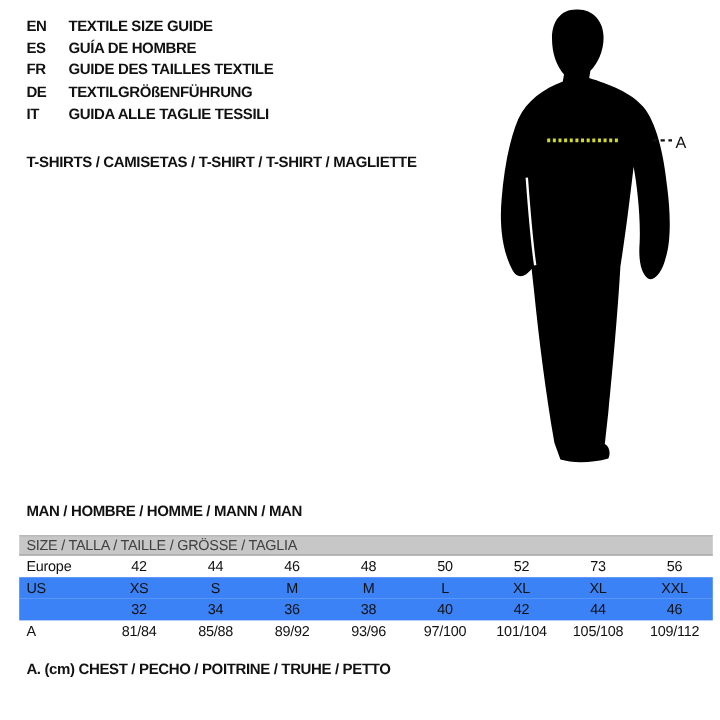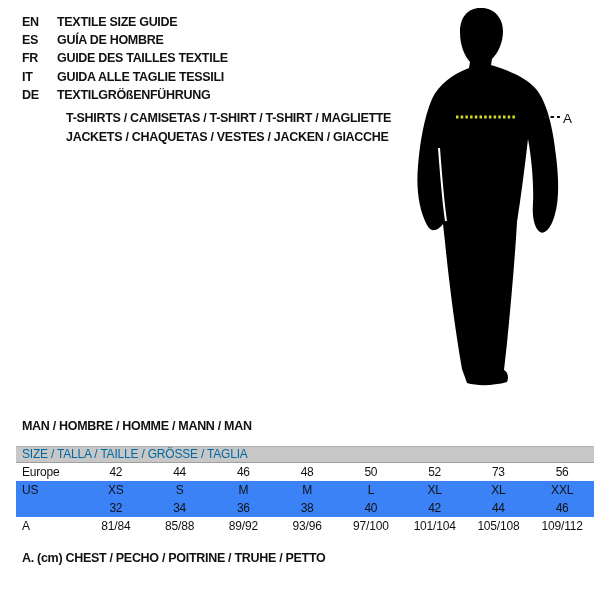--- a/index.html
+++ b/index.html
@@ -5,31 +5,31 @@
   html,body{margin:0;padding:0;background:#fff;}
   .page{
     position:relative;width:600px;height:600px;background:#ffffff;overflow:hidden;
     font-family:"Liberation Sans",sans-serif;color:#111;text-decoration:underline;
   }
   
   .lang-list{position:absolute;left:22px;top:13px;font-weight:bold;font-size:12.5px;letter-spacing:-0.3px;}
   .lang-row{display:flex;line-height:18.2px;}
   .lang-code{width:35px;}
   
-  .categories{position:absolute;left:22px;top:109px;font-weight:bold;font-size:12.5px;line-height:18.5px;letter-spacing:-0.3px;margin-left:44px;}
+  .categories{position:absolute;left:22px;top:126px;font-weight:bold;font-size:12.5px;line-height:18.5px;letter-spacing:-0.3px;}
   
   .figure{position:absolute;left:405px;top:5px;width:190px;height:390px;}
   .figure svg{display:block;width:190px;height:390px;}
   
   .gender{position:absolute;left:22px;top:419px;font-weight:bold;font-size:12.5px;letter-spacing:-0.3px;text-align:right;}
   
   .size-table{position:absolute;left:16px;top:446px;width:578px;font-size:12px;letter-spacing:-0.2px;}
   .table-header{
     background:#c7c7c7;height:15px;line-height:15px;padding-left:6px;
-    border-top:1px solid #b3b3b3;border-bottom:1px solid #9f9f9f;color:#0369a1;
+    border-top:1px solid #b3b3b3;border-bottom:1px solid #9f9f9f;color:#404040;
   }
   .trow{display:flex;height:18px;line-height:18px;}
   .trow.shaded{background:#3b82f6;}
   .tlabel{width:62px;padding-left:6px;}
   .tcell{flex:1;text-align:center;}
   
   .footnote{position:absolute;left:22px;top:551px;font-weight:bold;font-size:12.5px;letter-spacing:-0.3px;}
 </style>
 </head>
 <body>
@@ -46,33 +46,32 @@
       <span class="lang-code">ES</span>
       <span class="lang-title">GUÍA DE HOMBRE</span>
     </div>
 
     <div class="lang-row">
       <span class="lang-code">FR</span>
       <span class="lang-title">GUIDE DES TAILLES TEXTILE</span>
     </div>
 
     <div class="lang-row">
-      <span class="lang-code">IT</span>
-      <span class="lang-title">GUIDA ALLE TAGLIE TESSILI</span>
+      <span class="lang-code">DE</span>
+      <span class="lang-title">TEXTILGRÖßENFÜHRUNG</span>
     </div>
 
     <div class="lang-row">
-      <span class="lang-code">DE</span>
-      <span class="lang-title">TEXTILGRÖßENFÜHRUNG</span>
+      <span class="lang-code">IT</span>
+      <span class="lang-title">GUIDA ALLE TAGLIE TESSILI</span>
     </div>
   </div>
 
   <div class="categories">
     <div>T-SHIRTS / CAMISETAS / T-SHIRT / T-SHIRT / MAGLIETTE</div>
-    <div>JACKETS / CHAQUETAS / VESTES / JACKEN / GIACCHE</div>
   </div>
 
   <div class="figure">
     <svg viewBox="0 0 190 390">
       <path d="M 75 3
                C 88 2 98 12 98 26
                C 98 38 93 48 87 54
                L 86 60
                C 102 65 121 72 131 84
                C 142 97 148 123 151 151

